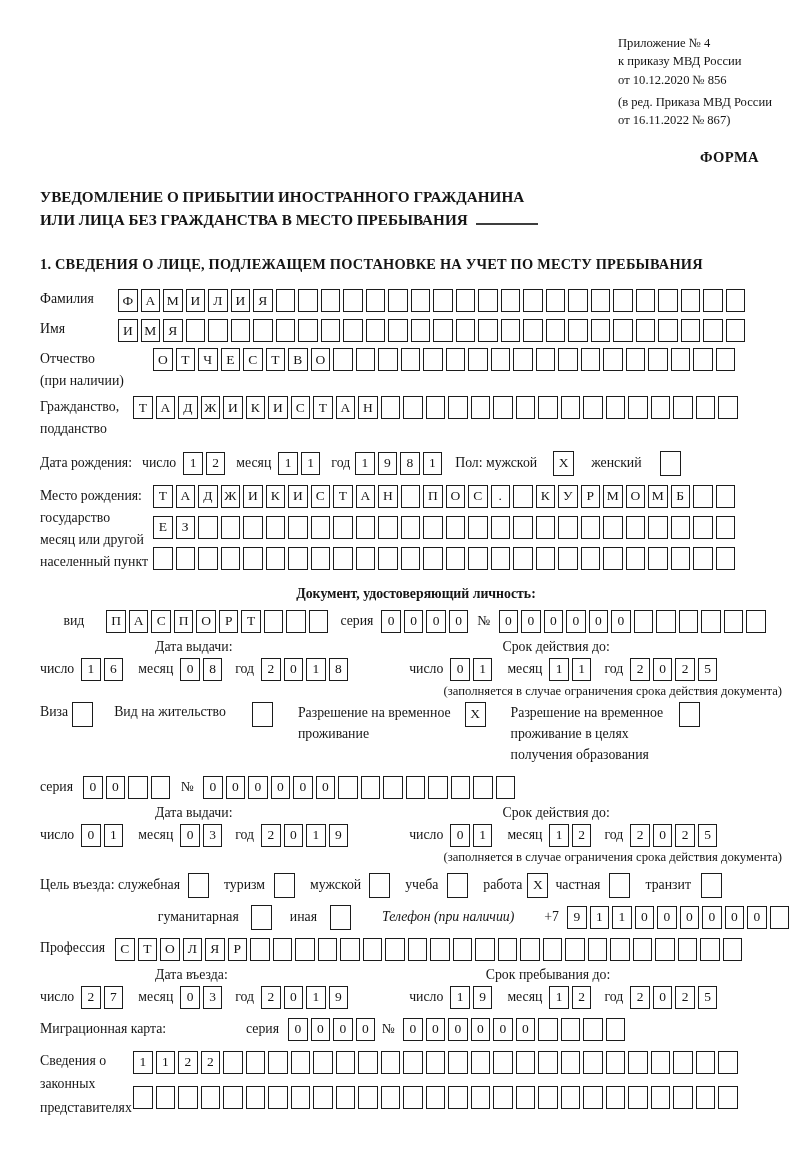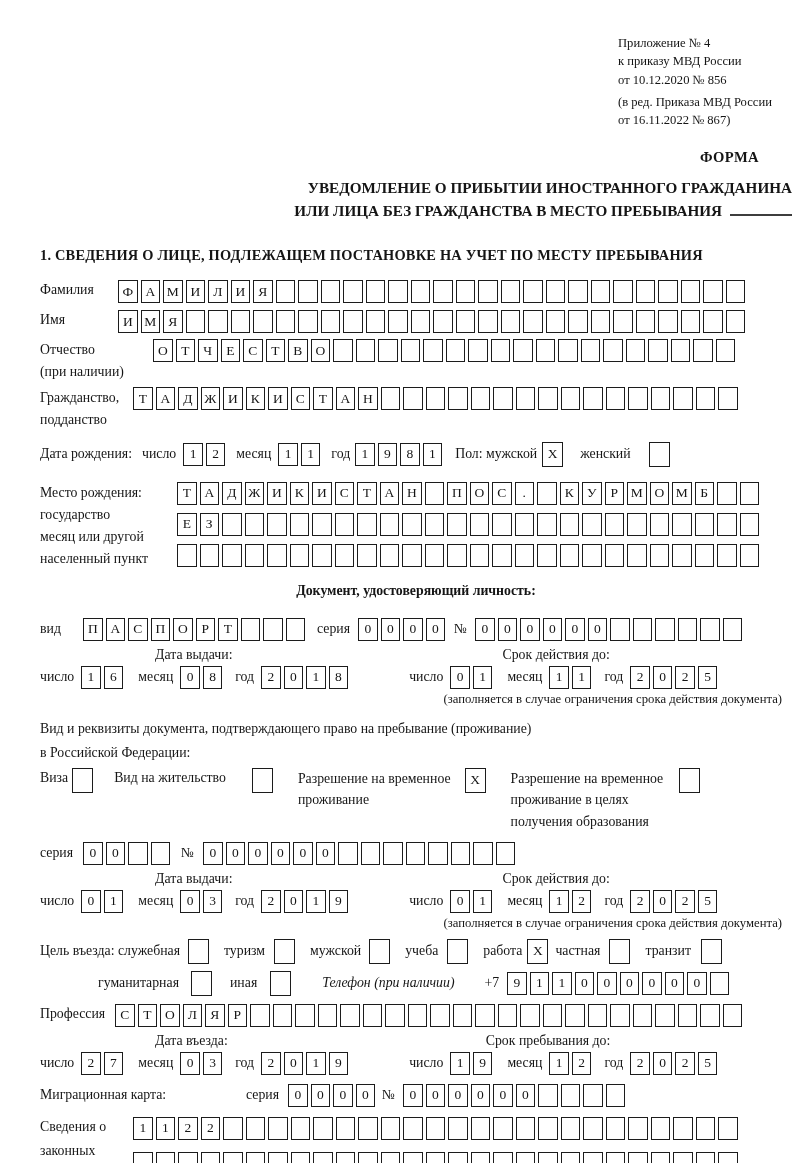--- a/index.html
+++ b/index.html
@@ -2,21 +2,21 @@
 <html><head>
 <meta charset="utf-8">
 <style>
   html,body{margin:0;padding:0;background:#ffffff;}
   body{width:800px;height:1163px;font-family:"Liberation Serif", serif;color:#151515;}
   .page{box-sizing:border-box;width:800px;height:1163px;padding:34px 8px 0 40px;overflow:hidden;background:#fff;}
 
   .annex{margin-left:578px;font-size:12.6px;line-height:1.45;}
   .annex .gap{margin-top:4px;}
   .forma{text-align:right;padding-right:33px;font-weight:bold;font-size:14.6px;margin-top:20px;letter-spacing:.4px;}
-  .title{text-align:right;font-weight:bold;font-size:15.2px;line-height:1.5;margin-top:11px;}
+  .title{text-align:left;font-weight:bold;font-size:15.2px;line-height:1.5;margin-top:20px;}
   .title-underline{display:inline-block;width:62px;border-bottom:2.2px solid #3d3d3d;height:.95em;margin-left:8px;}
   .sec-heading{font-weight:bold;font-size:14.4px;margin-top:24px;letter-spacing:.2px;white-space:nowrap;}
 
   .row{display:flex;align-items:flex-start;margin-top:7px;}
   .rowc{display:flex;align-items:center;margin-top:7px;}
   .lbl{font-size:13.8px;padding-top:2px;flex:0 0 auto;}
   .lblcol{font-size:13.8px;line-height:1.6;flex:0 0 auto;}
   .cells{display:flex;flex:0 0 auto;}
   .cell{flex:0 0 auto;width:17.5px;height:21px;border:1.6px solid #1c1c1c;margin-right:3px;display:flex;align-items:center;justify-content:center;font-size:13.5px;background:#fff;}
   .boxwrap .cell{width:19px;height:23px;}
@@ -205,31 +205,31 @@
         <span class="cell">1</span>
         <span class="cell">1</span>
       </span>
     <span class="lbl" style="padding-top:0;margin-left:8px;margin-right:5px;">год</span>
     <span class="cells">
         <span class="cell">1</span>
         <span class="cell">9</span>
         <span class="cell">8</span>
         <span class="cell">1</span>
       </span>
-    <span class="lbl" style="padding-top:0;margin-left:10px;margin-right:5px;">Пол: мужской</span>
+    <span class="lbl" style="padding-top:0;margin-left:10px;margin-right:16px;">Пол: мужской</span>
     <span class="cells boxwrap">
         <span class="cell">X</span>
       </span>
     <span class="lbl" style="padding-top:0;margin-left:14px;margin-right:18px;">женский</span>
     <span class="cells boxwrap">
         <span class="cell"></span>
       </span>
   </div>
 
-  <div class="row" style="margin-top:15px;gap:24px;">
+  <div class="row" style="margin-top:9px;">
     <span class="lblcol w113">
       <div>Место рождения:</div>
       <div>государство</div>
       <div>месяц или другой</div>
       <div>населенный пункт</div>
     </span>
     <span class="stack">
       <span class="cells">
           <span class="cell">Т</span>
           <span class="cell">А</span>
@@ -312,21 +312,21 @@
           <span class="cell"></span>
           <span class="cell"></span>
           <span class="cell"></span>
           <span class="cell"></span>
         </span>
     </span>
   </div>
 
   <div class="doc-heading">Документ, удостоверяющий личность:</div>
 
-  <div class="rowc" style="margin-top:19px;">
+  <div class="rowc" style="margin-top:8px;justify-content:center;">
     <span class="lbl" style="padding-top:0;width:43px;">вид</span>
     <span class="cells">
         <span class="cell">П</span>
         <span class="cell">А</span>
         <span class="cell">С</span>
         <span class="cell">П</span>
         <span class="cell">О</span>
         <span class="cell">Р</span>
         <span class="cell">Т</span>
         <span class="cell"></span>
@@ -396,24 +396,20 @@
       <span class="cells">
           <span class="cell">2</span>
           <span class="cell">0</span>
           <span class="cell">2</span>
           <span class="cell">5</span>
         </span>
     </span>
   </div>
   <div class="note">(заполняется в случае ограничения срока действия документа)</div>
 
-  <div class="intro">
-    <div>Вид и реквизиты документа, подтверждающего право на пребывание (проживание)</div>
-    <div>в Российской Федерации:</div>
-  </div>
 
   <div class="row" style="margin-top:3px;">
     <span class="lbl">Виза</span>
     <span class="cells boxwrap" style="margin-left:4px;">
         <span class="cell"></span>
       </span>
     <span class="lbl" style="margin-left:18px;">Вид на жительство</span>
     <span class="cells boxwrap" style="margin-left:26px;">
         <span class="cell"></span>
       </span>
@@ -531,21 +527,21 @@
     <span class="lbl" style="padding-top:0;margin-left:4px;">частная</span>
     <span class="cells boxwrap" style="margin-left:9px;">
         <span class="cell"></span>
       </span>
     <span class="lbl" style="padding-top:0;margin-left:12px;">транзит</span>
     <span class="cells boxwrap" style="margin-left:10px;">
         <span class="cell"></span>
       </span>
   </div>
 
-  <div class="rowc" style="">
+  <div class="rowc" style="justify-content:flex-end;">
     <span class="lbl" style="padding-top:0;margin-left:58px;">гуманитарная</span>
     <span class="cells boxwrap" style="margin-left:12px;">
         <span class="cell"></span>
       </span>
     <span class="lbl" style="padding-top:0;margin-left:15px;">иная</span>
     <span class="cells boxwrap" style="margin-left:13px;">
         <span class="cell"></span>
       </span>
     <span class="lbl" style="padding-top:0;margin-left:28px;font-style:italic;">Телефон (при наличии)</span>
     <span class="lbl" style="padding-top:0;margin-left:30px;margin-right:8px;">+7</span>

